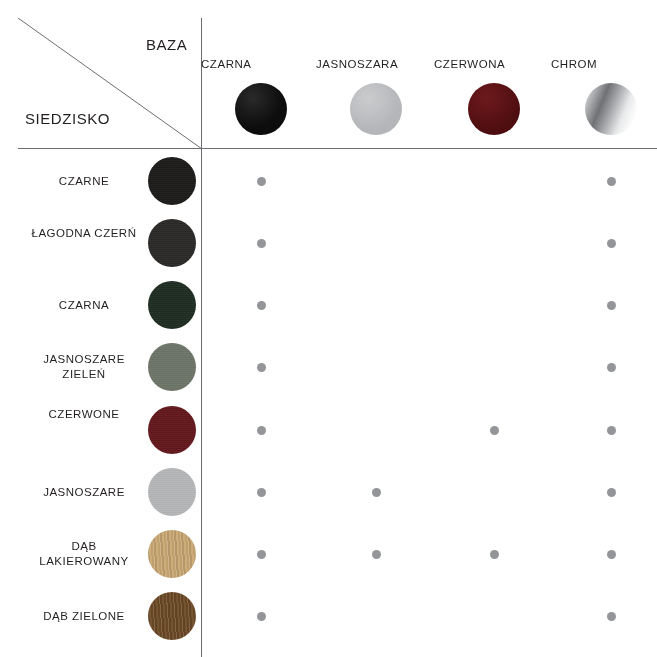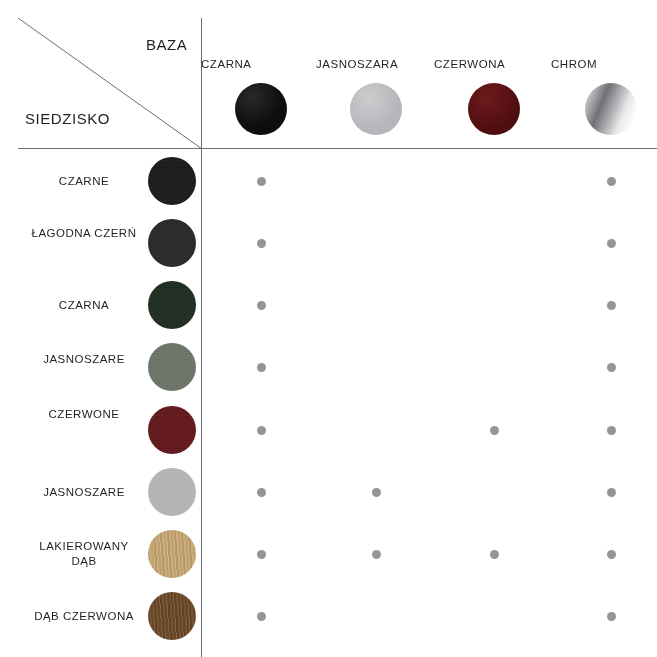--- a/index.html
+++ b/index.html
@@ -144,37 +144,38 @@
       <div class="row-label" style="top: 226px;">
         <div>ŁAGODNA CZERŃ</div>
       </div>
       <div class="row-swatch tex-leather" style="top: 219px; background-color: rgb(43, 41, 39);"></div>
       <div class="row-label" style="top: 297.5px;">
         <div>CZARNA</div>
       </div>
       <div class="row-swatch tex-leather" style="top: 281px; background-color: rgb(31, 45, 33);"></div>
       <div class="row-label" style="top: 352px;">
         <div>JASNOSZARE</div>
+        <div>ZIELEŃ</div>
       </div>
       <div class="row-swatch tex-leather" style="top: 343px; background-color: rgb(109, 116, 104);"></div>
       <div class="row-label" style="top: 407px;">
         <div>CZERWONE</div>
       </div>
       <div class="row-swatch tex-leather" style="top: 406px; background-color: rgb(98, 24, 28);"></div>
       <div class="row-label" style="top: 484.5px;">
         <div>JASNOSZARE</div>
       </div>
       <div class="row-swatch tex-leather" style="top: 468px; background-color: rgb(181, 182, 184);"></div>
       <div class="row-label" style="top: 539px;">
+        <div>DĄB</div>
         <div>LAKIEROWANY</div>
-        <div>DĄB</div>
       </div>
       <div class="row-swatch tex-wood" style="top: 530px; background-color: rgb(201, 168, 116);"></div>
       <div class="row-label" style="top: 608.5px;">
-        <div>DĄB CZERWONA</div>
+        <div>DĄB ZIELONE</div>
       </div>
       <div class="row-swatch tex-wood" style="top: 592px; background-color: rgb(109, 74, 39);"></div>
     </div>
   <div id="dots-layer">
       <div class="dot" style="left: 256.5px; top: 176.5px; background: rgb(147, 149, 152);"></div>
       <div class="dot" style="left: 606.5px; top: 176.5px; background: rgb(147, 149, 152);"></div>
       <div class="dot" style="left: 256.5px; top: 238.5px; background: rgb(147, 149, 152);"></div>
       <div class="dot" style="left: 606.5px; top: 238.5px; background: rgb(147, 149, 152);"></div>
       <div class="dot" style="left: 256.5px; top: 300.5px; background: rgb(147, 149, 152);"></div>
       <div class="dot" style="left: 606.5px; top: 300.5px; background: rgb(147, 149, 152);"></div>

